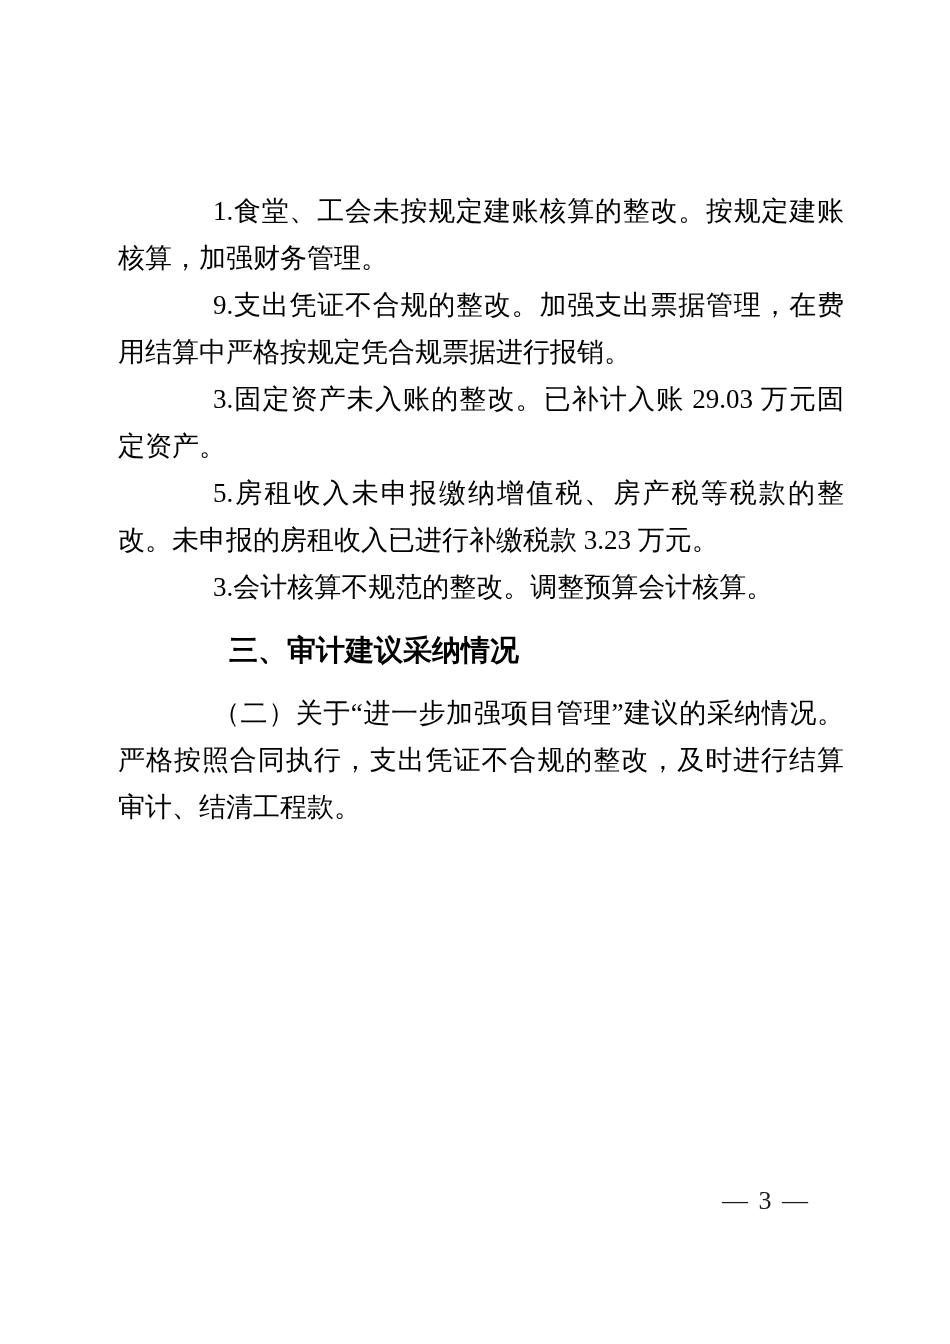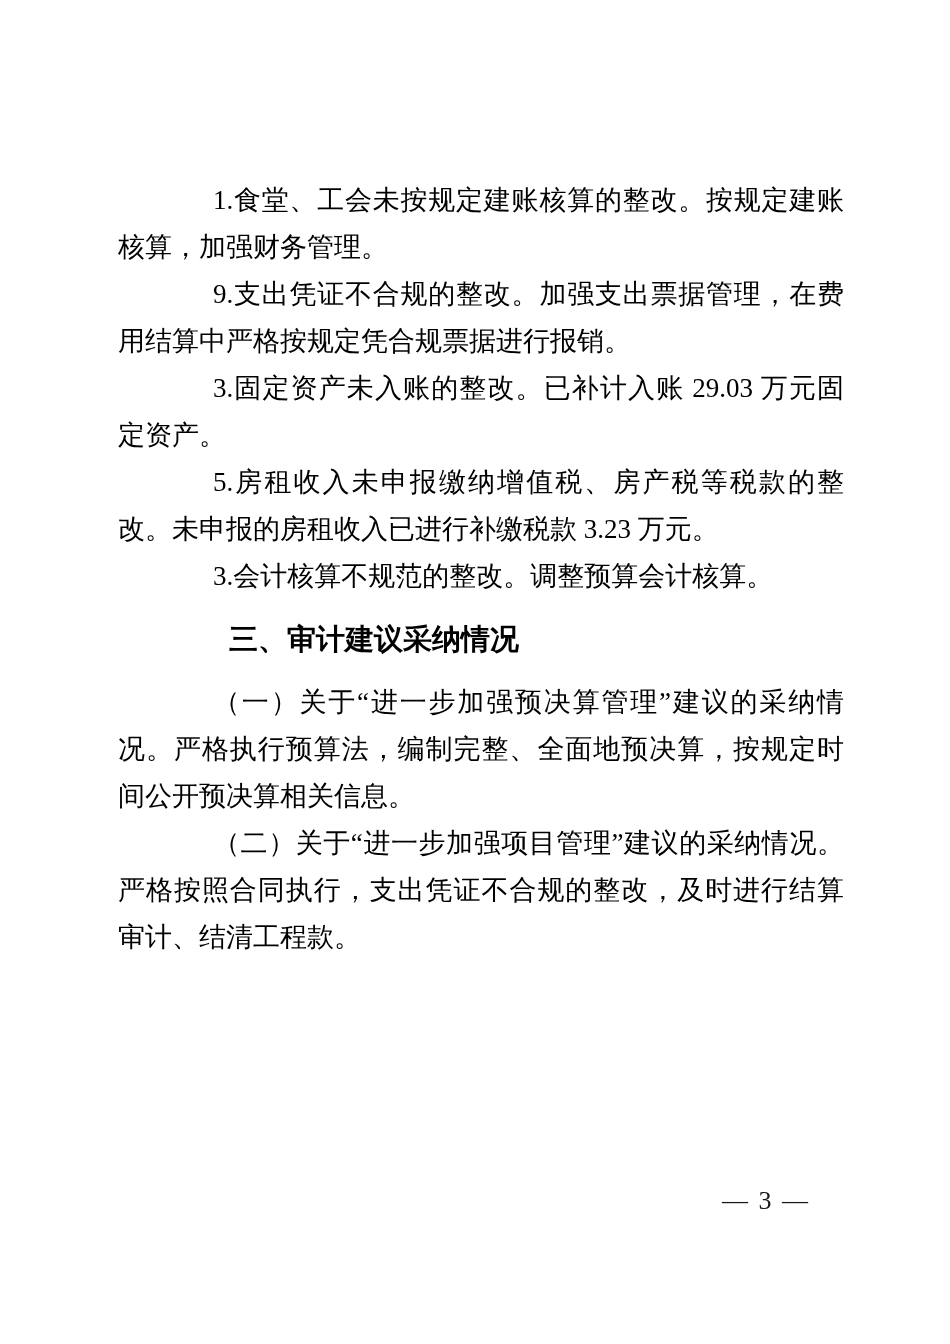--- a/index.html
+++ b/index.html
@@ -12,21 +12,21 @@
     width: 950px;
     height: 1344px;
     background: #ffffff;
     overflow: hidden;
     font-family: "Liberation Serif", "DejaVu Serif", serif;
     color: #000000;
   }
   .doc {
     position: absolute;
     left: 118px;
-    top: 177px;
+    top: 188px;
     width: 726px;
   }
   .body-para {
     margin: 0;
     font-size: 27px;
     line-height: 47px;
     text-align: justify;
     text-justify: inter-character;
     text-indent: 95px;
     word-break: normal;
@@ -58,17 +58,16 @@
 <body>
 
 <div class="page">
   <div class="doc">
     <p class="body-para">1.食堂、工会未按规定建账核算的整改。按规定建账核算，加强财务管理。</p>
     <p class="body-para">9.支出凭证不合规的整改。加强支出票据管理，在费用结算中严格按规定凭合规票据进行报销。</p>
     <p class="body-para">3.固定资产未入账的整改。已补计入账 29.03 万元固定资产。</p>
     <p class="body-para">5.房租收入未申报缴纳增值税、房产税等税款的整改。未申报的房租收入已进行补缴税款 3.23 万元。</p>
     <p class="body-para">3.会计核算不规范的整改。调整预算会计核算。</p>
     <p class="heading-para">三、审计建议采纳情况</p>
-    <p class="body-para">（一）关于“进一步加强预决算管理”建议的采纳情况。严格执行预算法，编制完整、全面地预决算，按规定时间公开预决算相关信息。</p>
     <p class="body-para">（二）关于“进一步加强项目管理”建议的采纳情况。严格按照合同执行，支出凭证不合规的整改，及时进行结算审计、结清工程款。</p>
   </div>
   <div class="page-number">— 3 —</div>
 </div>
 
 </body></html>

